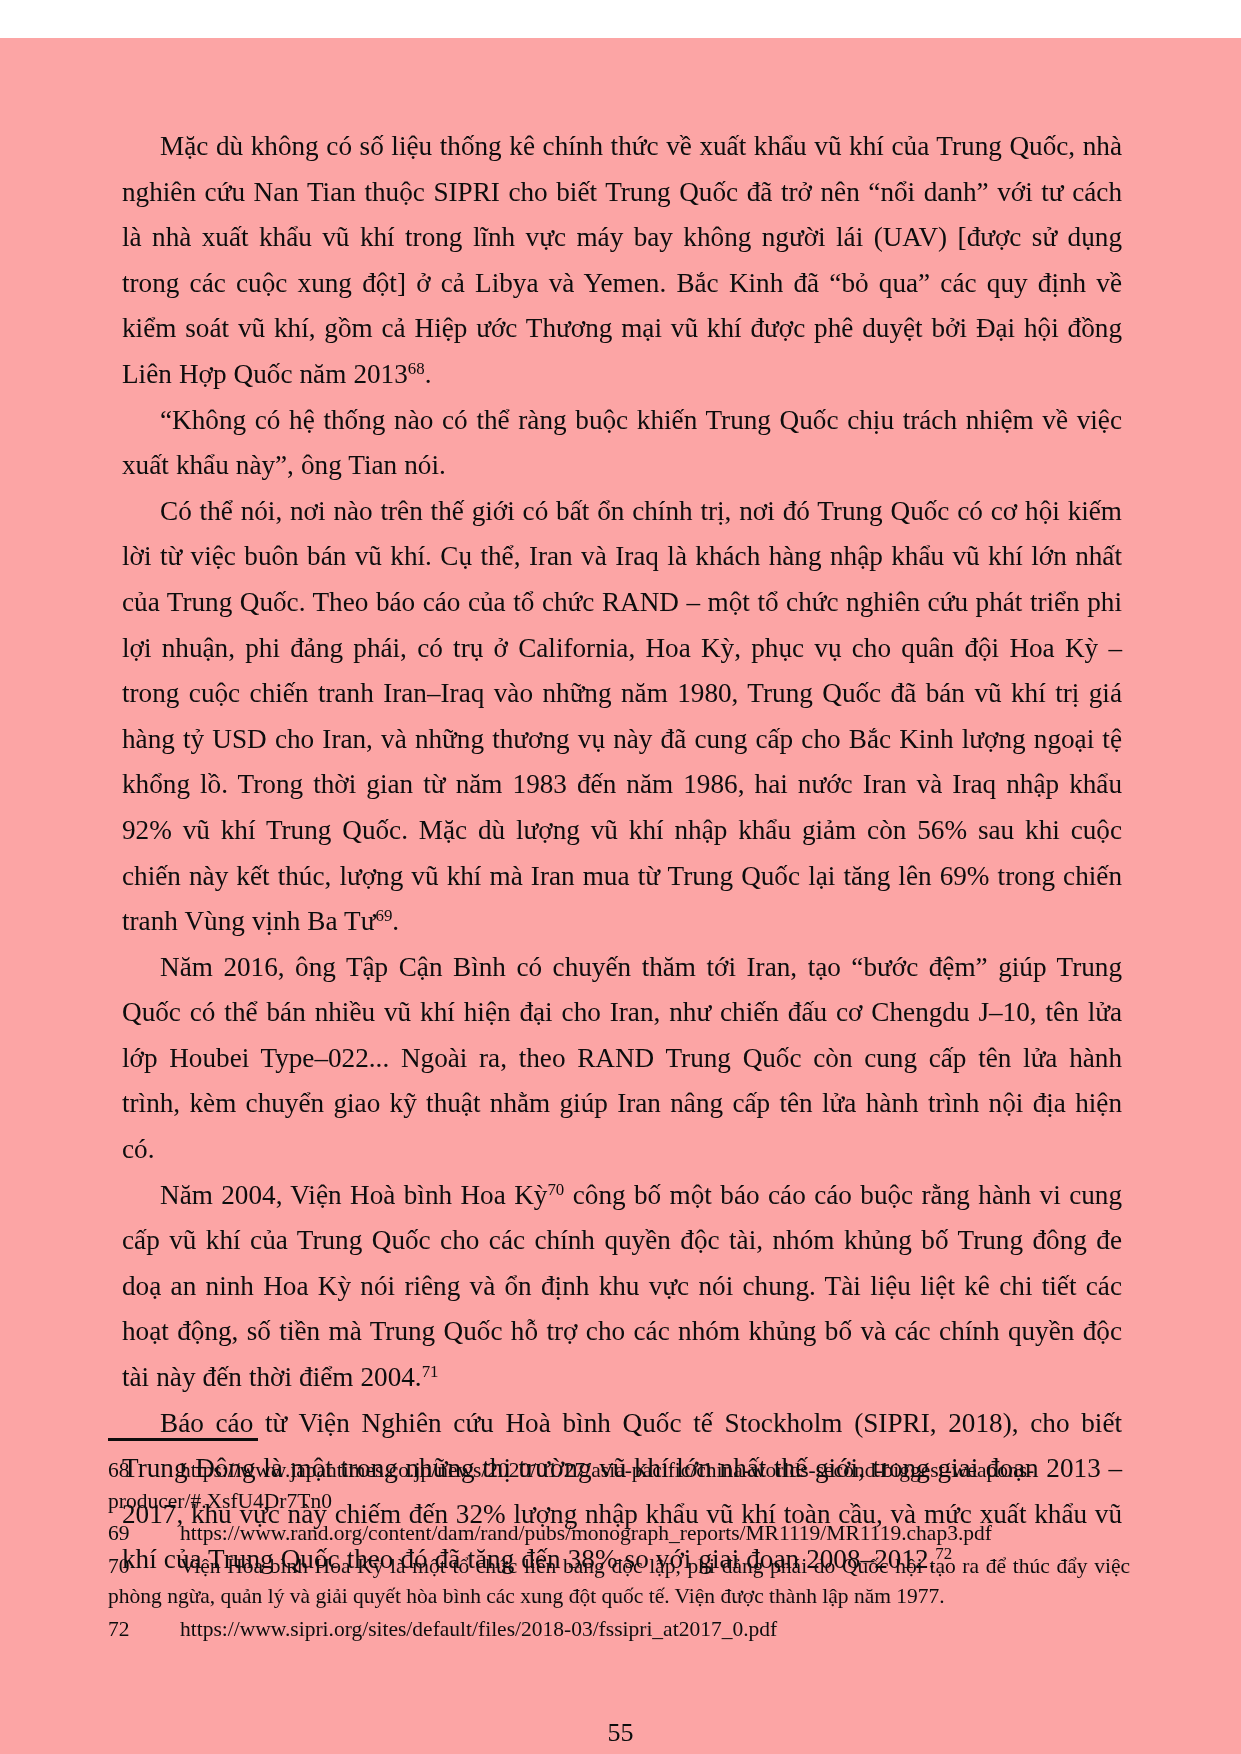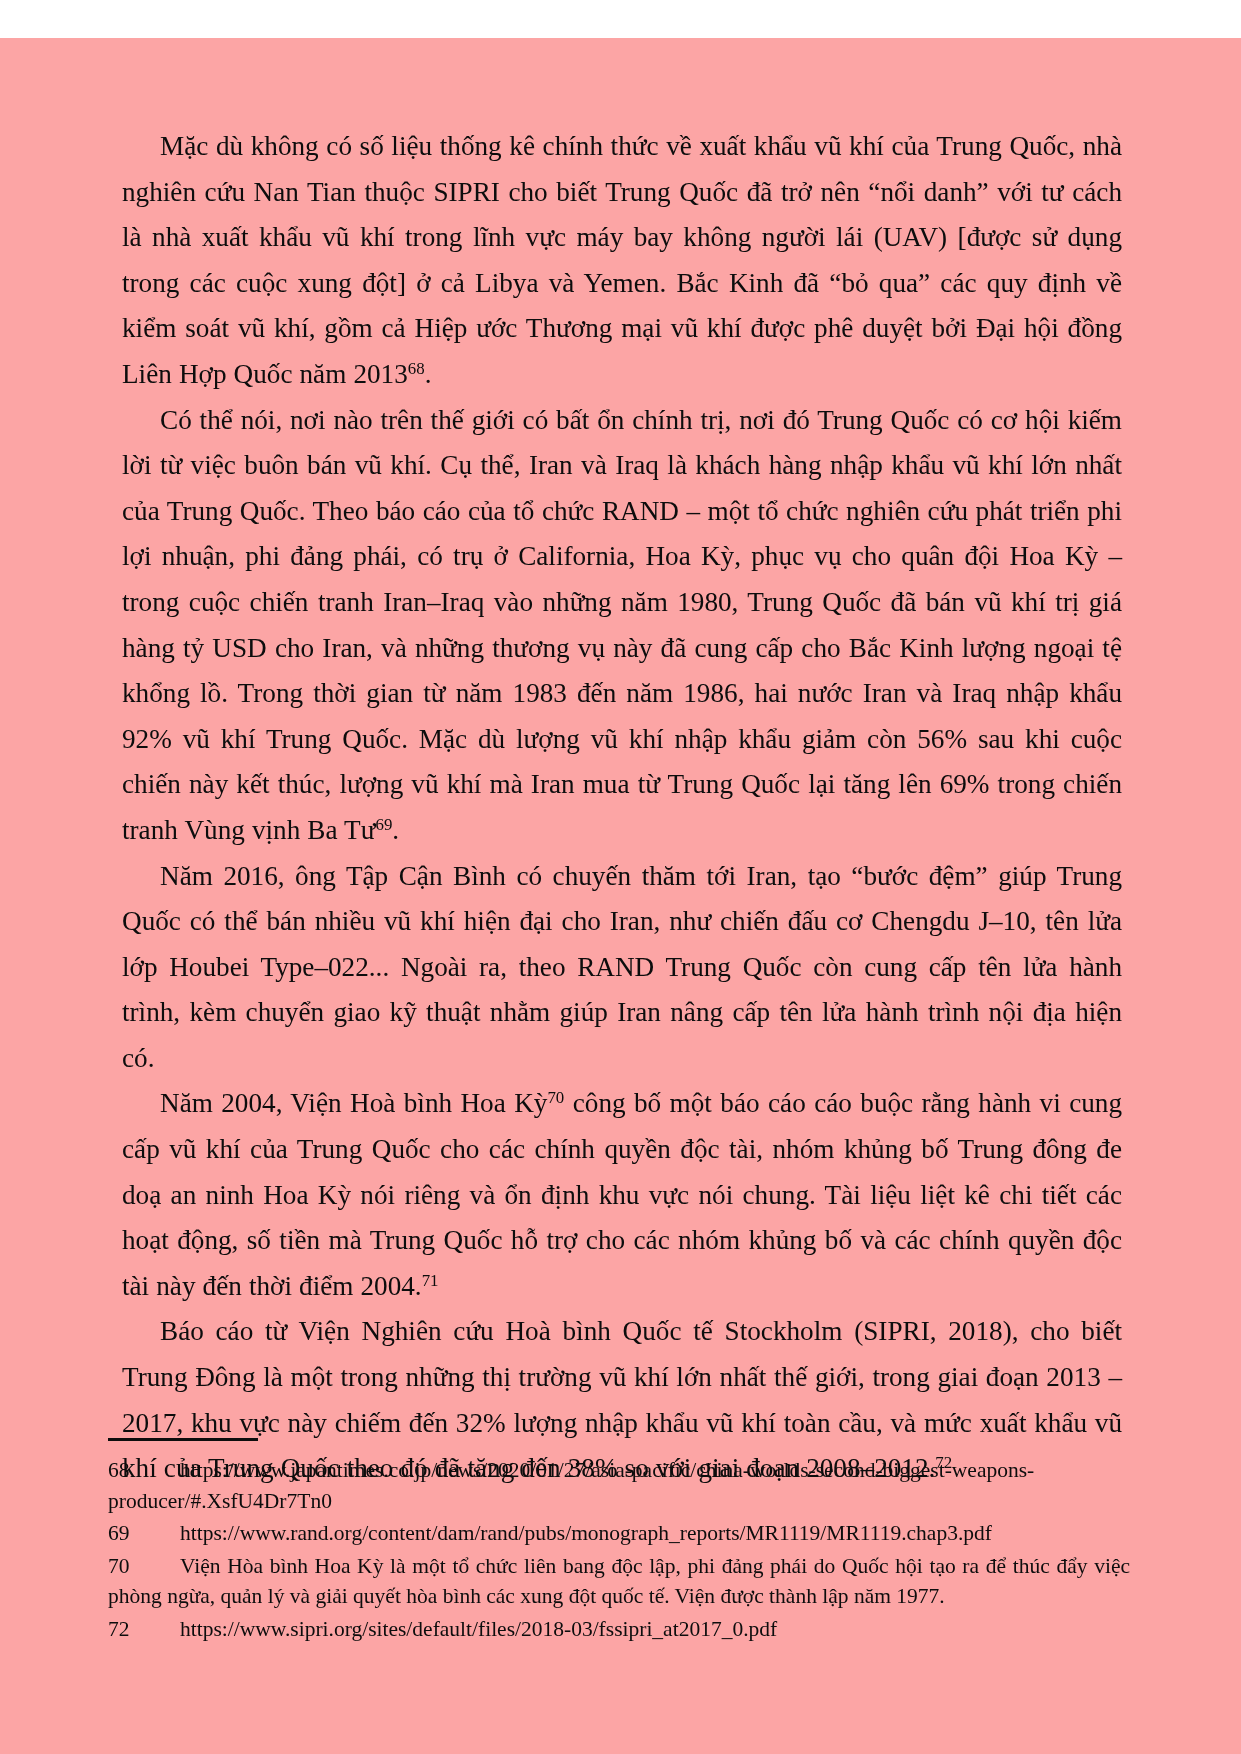--- a/index.html
+++ b/index.html
@@ -84,20 +84,21 @@
 </style>
 </head>
 <body>
 
 <div class="page">
 
   <div class="body-area">
 
     <p class="para"><span>Mặc dù không có số liệu thống kê chính thức về xuất khẩu vũ khí của Trung Quốc, nhà nghiên cứu Nan Tian thuộc SIPRI cho biết Trung Quốc đã trở nên “nổi danh” với tư cách là nhà xuất khẩu vũ khí trong lĩnh vực máy bay không người lái (UAV) [được sử dụng trong các cuộc xung đột] ở cả Libya và Yemen. Bắc Kinh đã “bỏ qua” các quy định về kiểm soát vũ khí, gồm cả Hiệp ước Thương mại vũ khí được phê duyệt bởi Đại hội đồng Liên Hợp Quốc năm 2013</span><sup>68</sup><span>.</span></p>
 
+    <p class="para"><span>“Không có hệ thống nào có thể ràng buộc khiến Trung Quốc chịu trách nhiệm về việc xuất khẩu này”, ông Tian nói.</span></p>
 
     <p class="para"><span>Có thể nói, nơi nào trên thế giới có bất ổn chính trị, nơi đó Trung Quốc có cơ hội kiếm lời từ việc buôn bán vũ khí. Cụ thể, Iran và Iraq là khách hàng nhập khẩu vũ khí lớn nhất của Trung Quốc. Theo báo cáo của tổ chức </span><span class="it">RAND</span><span> – một tổ chức nghiên cứu phát triển phi lợi nhuận, phi đảng phái, có trụ ở California, Hoa Kỳ, phục vụ cho quân đội Hoa Kỳ – trong cuộc chiến tranh Iran–Iraq vào những năm 1980, Trung Quốc đã bán vũ khí trị giá hàng tỷ USD cho Iran, và những thương vụ này đã cung cấp cho Bắc Kinh lượng ngoại tệ khổng lồ. Trong thời gian từ năm 1983 đến năm 1986, hai nước Iran và Iraq nhập khẩu 92% vũ khí Trung Quốc. Mặc dù lượng vũ khí nhập khẩu giảm còn 56% sau khi cuộc chiến này kết thúc, lượng vũ khí mà Iran mua từ Trung Quốc lại tăng lên 69% trong chiến tranh Vùng vịnh Ba Tư</span><sup>69</sup><span>.</span></p>
 
     <p class="para"><span>Năm 2016, ông Tập Cận Bình có chuyến thăm tới Iran, tạo “bước đệm” giúp Trung Quốc có thể bán nhiều vũ khí hiện đại cho Iran, như chiến đấu cơ Chengdu J–10, tên lửa lớp Houbei Type–022... Ngoài ra, theo </span><span class="it">RAND</span><span> Trung Quốc còn cung cấp tên lửa hành trình, kèm chuyển giao kỹ thuật nhằm giúp Iran nâng cấp tên lửa hành trình nội địa hiện có.</span></p>
 
     <p class="para"><span>Năm 2004, Viện Hoà bình Hoa Kỳ</span><sup>70</sup><span> công bố một báo cáo cáo buộc rằng hành vi cung cấp vũ khí của Trung Quốc cho các chính quyền độc tài, nhóm khủng bố Trung đông đe doạ an ninh Hoa Kỳ nói riêng và ổn định khu vực nói chung. Tài liệu liệt kê chi tiết các hoạt động, số tiền mà Trung Quốc hỗ trợ cho các nhóm khủng bố và các chính quyền độc tài này đến thời điểm 2004.</span><sup>71</sup></p>
 
     <p class="para"><span>Báo cáo từ Viện Nghiên cứu Hoà bình Quốc tế Stockholm (SIPRI, 2018), cho biết Trung Đông là một trong những thị trường vũ khí lớn nhất thế giới, trong giai đoạn 2013 – 2017, khu vực này chiếm đến 32% lượng nhập khẩu vũ khí toàn cầu, và mức xuất khẩu vũ khí của Trung Quốc theo đó đã tăng đến 38% so với giai đoạn 2008–2012.</span><sup>72</sup></p>
 
   </div>
@@ -108,14 +109,15 @@
     <div class="fn"><span class="num">68</span><span class="txt">https://www.japantimes.co.jp/news/2020/01/27/asia-pacific/china-worlds-second-biggest-weapons-producer/#.XsfU4Dr7Tn0</span></div>
 
     <div class="fn"><span class="num">69</span><span class="txt">https://www.rand.org/content/dam/rand/pubs/monograph_reports/MR1119/MR1119.chap3.pdf</span></div>
 
     <div class="fn"><span class="num">70</span><span class="txt">Viện Hòa bình Hoa Kỳ là một tổ chức liên bang độc lập, phi đảng phái do Quốc hội tạo ra để thúc đẩy việc phòng ngừa, quản lý và giải quyết hòa bình các xung đột quốc tế. Viện được thành lập năm 1977.</span></div>
 
 
     <div class="fn"><span class="num">72</span><span class="txt">https://www.sipri.org/sites/default/files/2018-03/fssipri_at2017_0.pdf</span></div>
   </div>
 
+  <div class="page-number">55</div>
 
 </div>
 
 </body></html>

